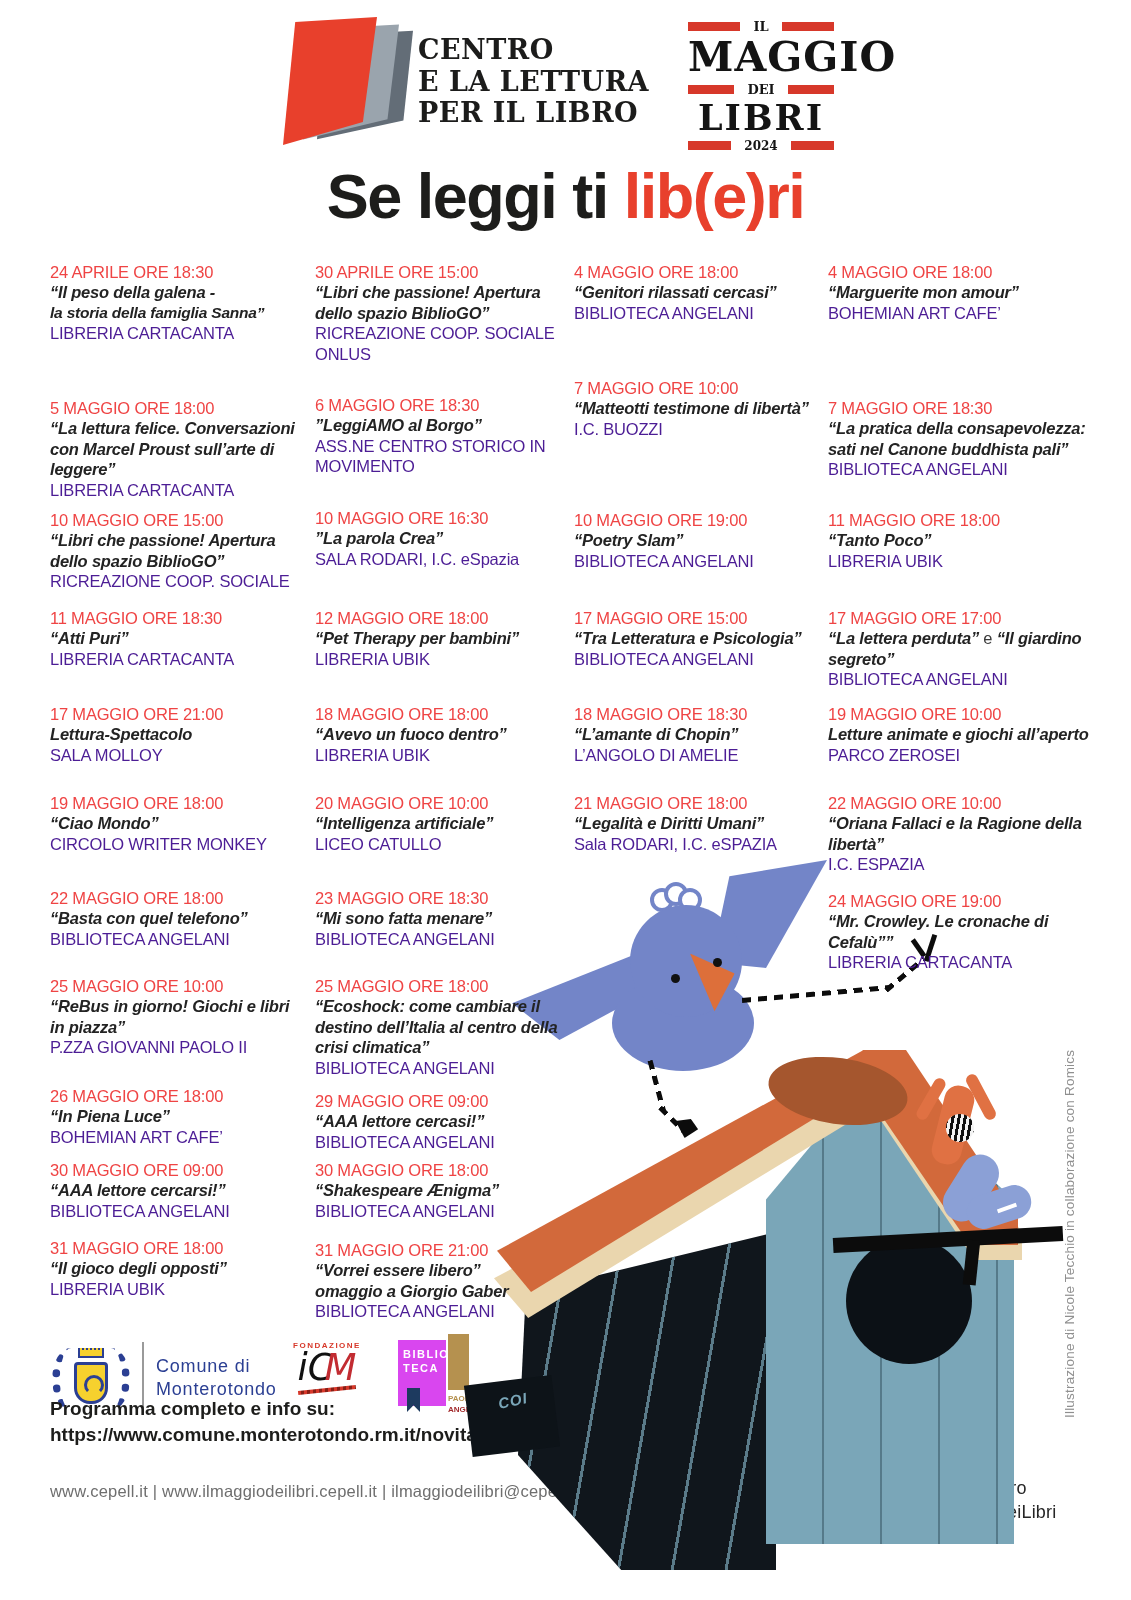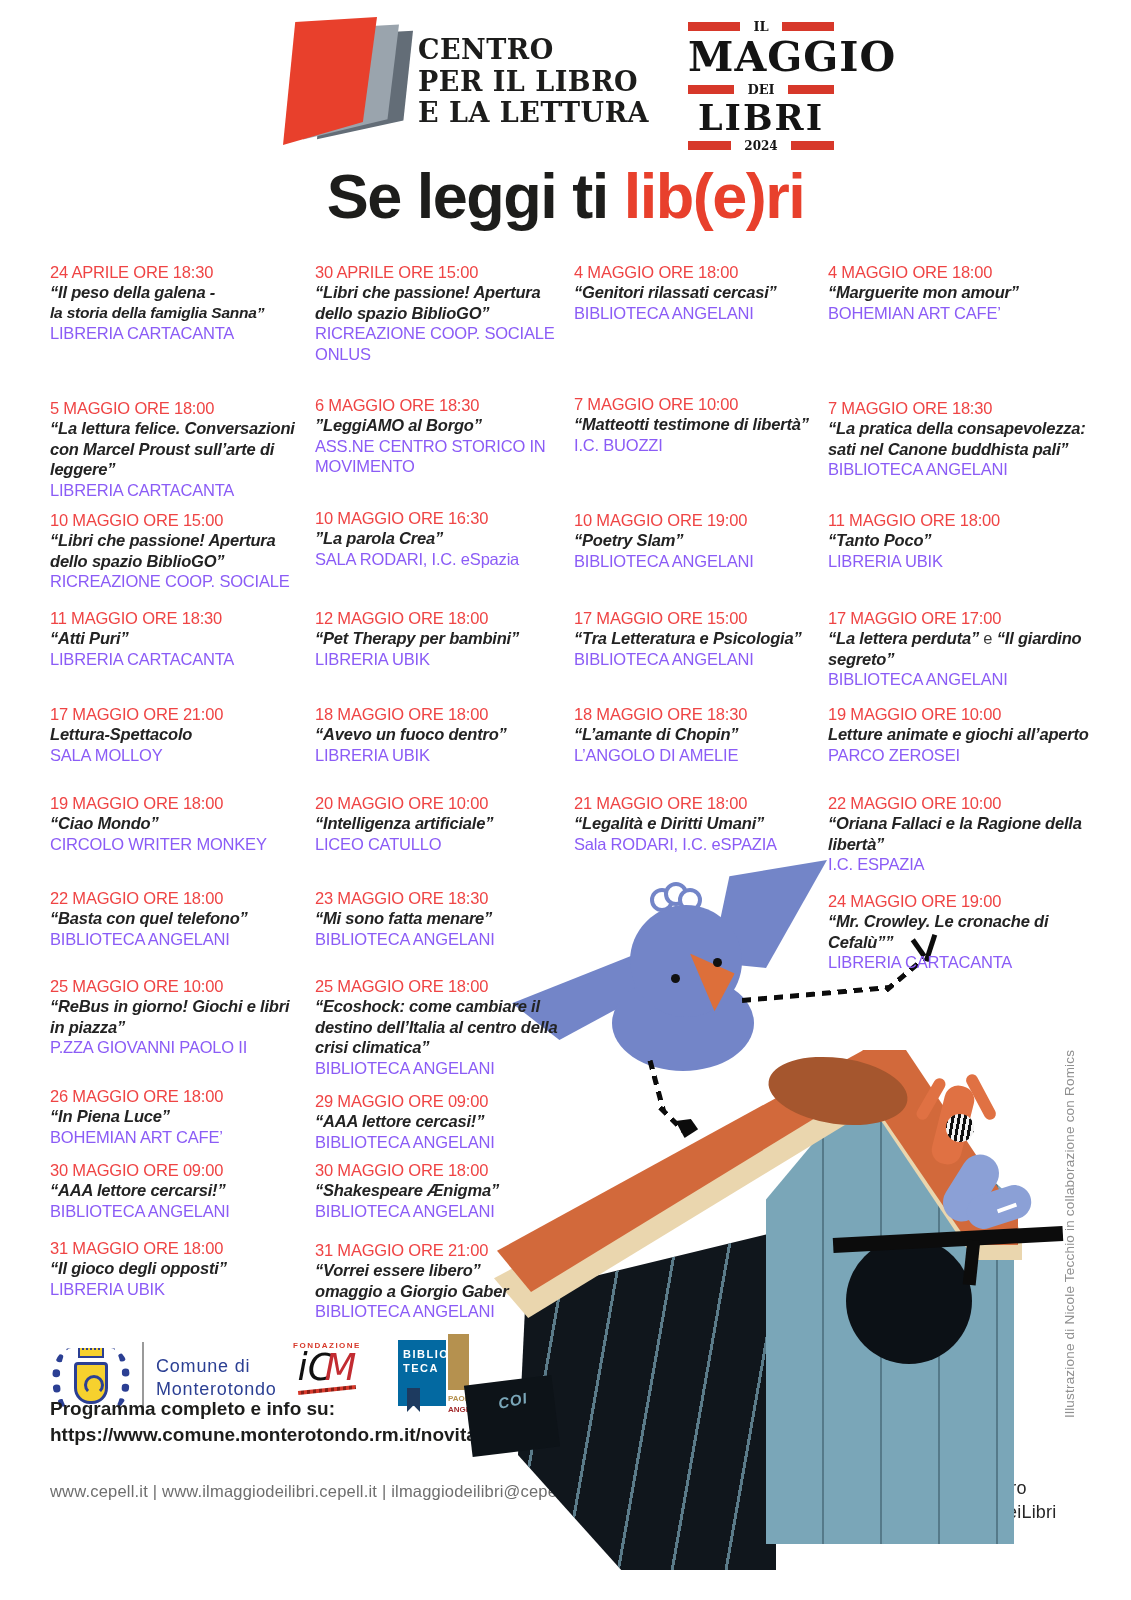--- a/index.html
+++ b/index.html
@@ -21,21 +21,21 @@
   .main-title{position:absolute;left:0;top:160px;width:100%;text-align:center;font-weight:700;font-size:63px;letter-spacing:-1.5px;color:#1d1d1b;}
   .main-title .red{color:#e8402c;}
 
   
   .event{position:absolute;font-size:16.5px;line-height:1.24;letter-spacing:-.2px;color:#3b3b3b;z-index:6;}
   .ev-date{color:#ef4444;}
   .ev-title{color:#232323;font-weight:700;font-style:italic;}
   .ev-title .sep{font-weight:400;font-style:normal;color:#3b3b3b;}
   .ev-title .block{display:block;}
   .ev-sub{color:#232323;font-weight:700;font-style:italic;font-size:15.5px;line-height:1.28;}
-  .ev-venue{color:#8b5cf6;}
+  .ev-venue{color:#4c1d95;}
 
   
   .ill{position:absolute;z-index:1;}
   .side{left:518px;top:1232px;width:258px;height:338px;background:#10161c;clip-path:polygon(100% 0,100% 100%,40% 100%,0 66%,3% 18%);}
   .side::after{content:"";position:absolute;inset:0;background:repeating-linear-gradient(100deg,transparent 0 50px,rgba(122,166,184,.7) 50px 53px);clip-path:inherit;}
   .gable{left:766px;top:1072px;width:248px;height:472px;background:#7aa6b8;clip-path:polygon(43% 0,100% 27%,100% 100%,0 100%,0 27%);}
   .gable::after{content:"";position:absolute;inset:0;background:repeating-linear-gradient(90deg,transparent 0 56px,rgba(25,50,62,.38) 56px 58px);clip-path:inherit;}
   .hole{left:846px;top:1238px;width:126px;height:126px;background:#0c1116;border-radius:50%;}
   .pages-left{left:494px;top:1070px;width:380px;height:248px;background:#ead6ae;clip-path:polygon(96% 5%,100% 15%,9% 100%,0 84%);}
   .roof-left{left:497px;top:1050px;width:378px;height:242px;background:#d2693b;clip-path:polygon(97% 0,100% 13%,9% 100%,0 83%);}
@@ -76,21 +76,21 @@
   .shield::after{content:"";position:absolute;left:7px;top:10px;width:14px;height:14px;border:3px solid #2b3f93;border-radius:50%;border-bottom-color:transparent;}
   .crown{position:absolute;left:26px;top:10px;width:26px;height:10px;background:#f6d12e;border:2px solid #2b3f93;border-top-style:dotted;box-sizing:border-box;}
   .comune .sep-line{width:2px;height:72px;background:#9a9a9a;}
   .comune-text{font-size:18px;line-height:1.3;color:#2b3f93;letter-spacing:.8px;}
   .icm{position:absolute;left:287px;top:1341px;width:80px;text-align:center;}
   .icm-top{color:#d7382a;font-size:8px;font-weight:700;letter-spacing:1.5px;}
   .icm-main{font-family:"DejaVu Sans",sans-serif;font-weight:400;font-style:italic;font-size:37px;line-height:.95;color:#111;}
   .icm-main .m{color:#c22c32;margin-left:-9px;}
   .icm-strip{width:58px;height:4px;margin:3px auto 0;background:repeating-linear-gradient(90deg,#d7382a 0 3px,#8a1f16 3px 6px);transform:rotate(-6deg);}
   .biblio{position:absolute;left:398px;top:1334px;width:90px;height:88px;}
-  .bib-red{position:absolute;left:0;top:6px;width:48px;height:66px;background:#0369a1;color:#fff;font-weight:700;font-size:11px;letter-spacing:1.5px;line-height:1.3;padding:7px 0 0 5px;box-sizing:border-box;}
+  .bib-red{position:absolute;left:0;top:6px;width:48px;height:66px;background:#d946ef;color:#fff;font-weight:700;font-size:11px;letter-spacing:1.5px;line-height:1.3;padding:7px 0 0 5px;box-sizing:border-box;}
   .bib-gold{position:absolute;left:50px;top:0;width:21px;height:56px;background:#b5914f;}
   .bib-mark{position:absolute;left:9px;top:54px;width:13px;height:24px;background:#1d3a5f;clip-path:polygon(0 0,100% 0,100% 100%,50% 72%,0 100%);}
   .bib-paolo{position:absolute;left:50px;top:59px;font-size:8px;font-weight:700;line-height:1.4;}
   .bib-paolo .p1{color:#b5914f;}
   .bib-paolo .p2{color:#a32c2e;}
   .prog{position:absolute;left:50px;top:1396px;font-weight:700;font-size:19px;line-height:1.35;color:#1d1d1b;}
   .flinks{position:absolute;left:50px;top:1482px;font-size:16.5px;color:#6e6e6e;letter-spacing:.2px;}
   .mic{position:absolute;left:594px;top:1466px;display:flex;align-items:center;gap:9px;}
   .mic-sq{position:relative;width:54px;height:54px;background:#2a5aa0;}
   .mic-sq::before{content:"";position:absolute;left:14px;top:5px;width:28px;height:32px;background:#fff;border-radius:45% 60% 55% 40%;transform:rotate(18deg);}
@@ -110,22 +110,22 @@
 
 <div id="poster">
 
   <div class="book-logo">
     <div class="p3"></div>
       <div class="p2"></div>
       <div class="cover"></div>
   </div>
   <div class="centro-text">
     <div>CENTRO</div>
+    <div>E LA LETTURA</div>
     <div>PER IL LIBRO</div>
-    <div>E LA LETTURA</div>
   </div>
   <div class="ml">
     <div class="ml-row">
         <i class="bar"></i>
         <span>IL</span>
         <i class="bar"></i>
       </div>
     <div class="ml-big">MAGGIO</div>
     <div class="ml-row">
         <i class="bar"></i>
@@ -253,21 +253,21 @@
       <div class="event" style="left: 315px; top: 1240px; width: 250px;">
         <div class="ev-date">31 MAGGIO ORE 21:00</div>
         <div class="ev-title"><span class="t">“Vorrei essere libero”</span><span class="t block">omaggio a Giorgio Gaber</span></div>
         <div class="ev-venue">BIBLIOTECA ANGELANI</div>
       </div>
       <div class="event" style="left: 574px; top: 262px; width: 250px;">
         <div class="ev-date">4 MAGGIO ORE 18:00</div>
         <div class="ev-title"><span class="t">“Genitori rilassati cercasi”</span></div>
         <div class="ev-venue">BIBLIOTECA ANGELANI</div>
       </div>
-      <div class="event" style="left: 574px; top: 394px; width: 250px;">
+      <div class="event" style="left: 574px; top: 378px; width: 250px;">
         <div class="ev-date">7 MAGGIO ORE 10:00</div>
         <div class="ev-title"><span class="t">“Matteotti testimone di libertà”</span></div>
         <div class="ev-venue">I.C. BUOZZI</div>
       </div>
       <div class="event" style="left: 574px; top: 510px; width: 250px;">
         <div class="ev-date">10 MAGGIO ORE 19:00</div>
         <div class="ev-title"><span class="t">“Poetry Slam”</span></div>
         <div class="ev-venue">BIBLIOTECA ANGELANI</div>
       </div>
       <div class="event" style="left: 574px; top: 608px; width: 250px;">

